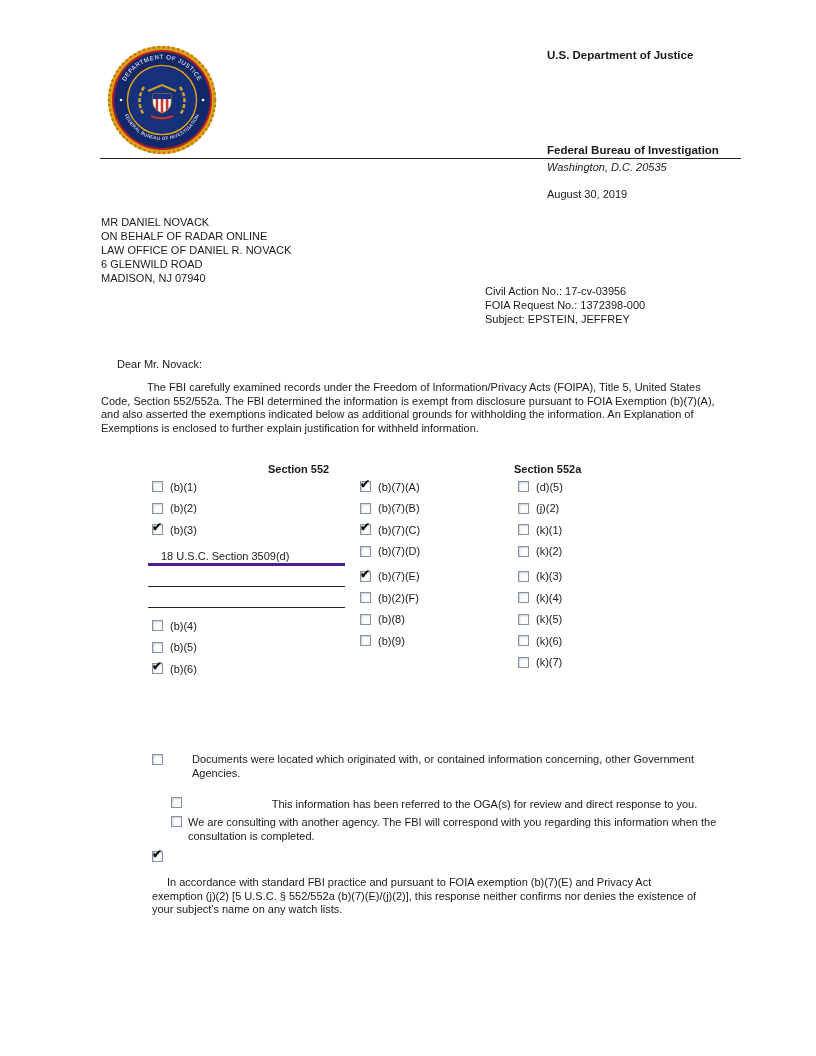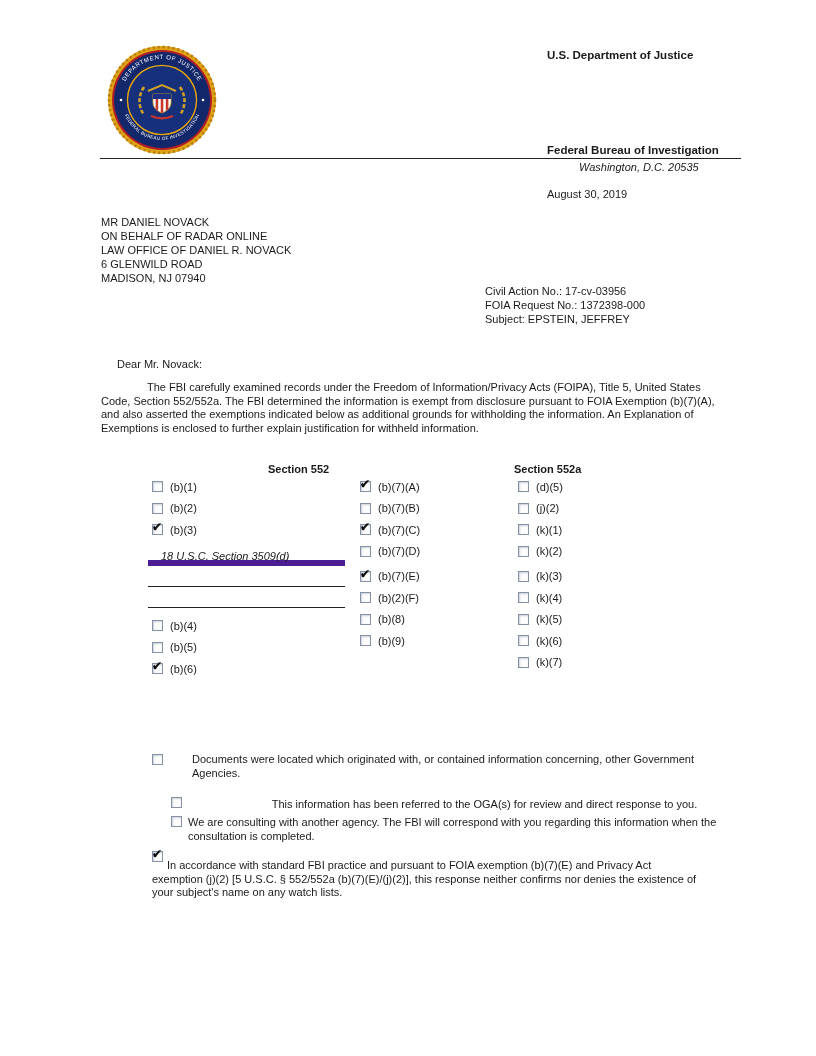--- a/index.html
+++ b/index.html
@@ -22,28 +22,28 @@
         box-shadow:inset 1px 1px 2px rgba(110,125,150,.35); flex:0 0 auto; }
   .cb .tick { display:none; }
   .cb.checked .tick { display:block; position:absolute; top:-5px; left:-1px;
         font-size:12px; line-height:14px; color:#0e0e0e; font-weight:bold; }
 
   
   .excol { position:absolute; }
   .exrow { display:flex; align-items:center; gap:7px; height:13px; margin-bottom:8.5px; }
   .exrow.gap { margin-top:12px; }
   .writein { width:197px; margin-left:-4px; margin-top:13px; margin-bottom:11px; }
-  .wi-text { height:17px; border-bottom:6px solid #4c1d95; padding-left:13px; line-height:15px;font-style:italic; }
+  .wi-text { height:17px; border-bottom:3px solid #4c1d95; padding-left:13px; line-height:15px; }
   .wi-line { height:21px; border-bottom:1px solid #222; }
 
   
   .resp { position:absolute; line-height:13.5px; }
   .cbabs { position:absolute; left:0; }
   .resp-text { padding-left:15px; }
-  .resp-text.hang { padding-left:0; text-indent:15px; }
+  .resp-text.hang { padding-left:0; text-indent:15px;margin-top:17px; }
 </style>
 </head>
 <body>
 
 <div class="page">
 
   <div class="abs" style="left:107px; top:45px;">
     <svg width="110" height="110" viewBox="0 0 110 110">
       <defs>
         <path id="arcTop" d="M 14,55 A 41,41 0 0 1 96,55"></path>
@@ -76,21 +76,21 @@
         <rect x="58.8" y="49" width="2.6" height="20" fill="#c6362c"></rect>
         <rect x="46" y="49" width="18" height="5" fill="#1b2f83"></rect>
       </g>
       <path d="M44,71 C51,74 59,74 66,71" stroke="#c6362c" stroke-width="2.4" fill="none"></path>
     </svg>
   </div>
 
   <div class="abs bold" style="left:547px; top:49px; font-size:11.5px;">U.S. Department of Justice</div>
   <div class="abs bold" style="left:547px; top:144px; font-size:11.5px;">Federal Bureau of Investigation</div>
   <div class="abs rline" style="left:100px; top:158px; width:641px;"></div>
-  <div class="abs italic" style="left:547px; top:161px;margin-left:32px;">Washington, D.C. 20535</div>
+  <div class="abs italic" style="left:547px; top:161px;">Washington, D.C. 20535</div>
   <div class="abs" style="left:547px; top:188px;">August 30, 2019</div>
 
   <div class="abs lines" style="left:101px; top:215px;">
     <div>MR DANIEL NOVACK</div>
     <div>ON BEHALF OF RADAR ONLINE</div>
     <div>LAW OFFICE OF DANIEL R. NOVACK</div>
     <div>6 GLENWILD ROAD</div>
     <div>MADISON, NJ 07940</div>
   </div>
 

